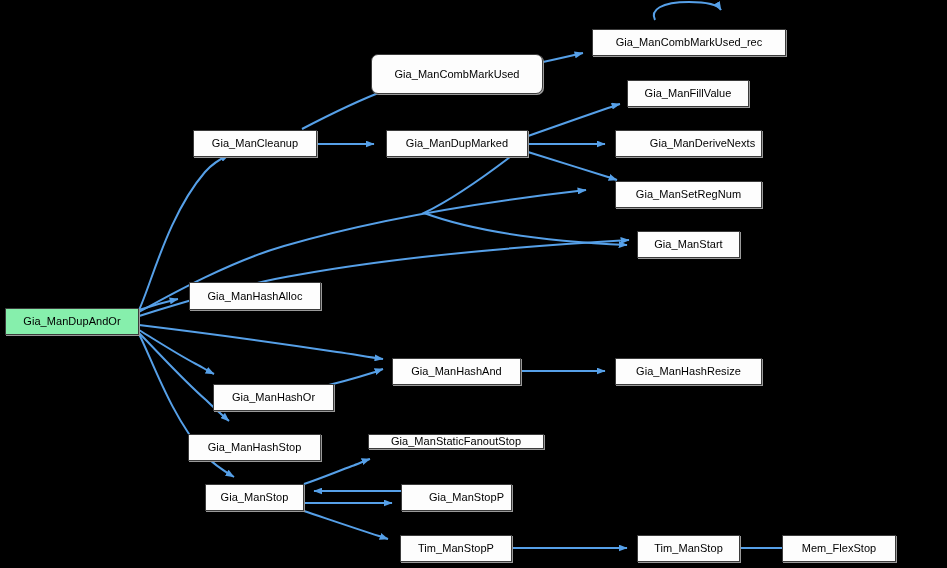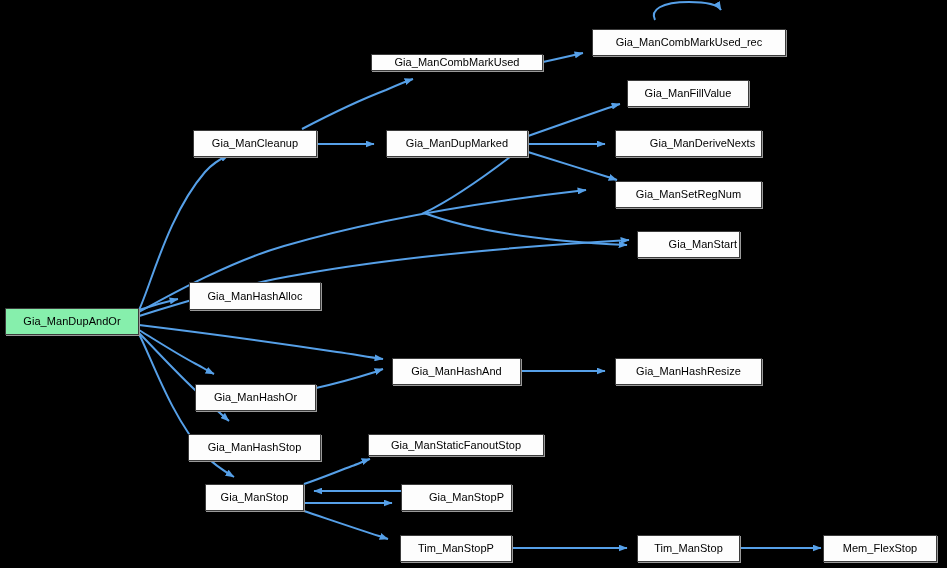--- a/index.html
+++ b/index.html
@@ -85,68 +85,68 @@
         <path d="M740,548 C766,548 795,548 821,548" fill="none" stroke="#56a0e8" stroke-width="2" marker-end="url(#arrowhead)"></path>
       </g>
   </svg>
   <div id="nodes">
       <div class="node highlight" style="left: 5px; top: 308px; width: 134px; height: 27px;">
         <span class="node-label">Gia_ManDupAndOr</span>
       </div>
       <div class="node" style="left: 193px; top: 130px; width: 124px; height: 27px;">
         <span class="node-label">Gia_ManCleanup</span>
       </div>
-      <div class="node" style="left: 371px; top: 54px; width: 172px; height: 17px;">
+      <div class="node" style="left: 371px; top: 54px; width: 172px; height: 40px; border-radius: 7px;">
         <span class="node-label">Gia_ManCombMarkUsed</span>
       </div>
       <div class="node" style="left: 592px; top: 29px; width: 194px; height: 27px;">
         <span class="node-label">Gia_ManCombMarkUsed_rec</span>
       </div>
       <div class="node" style="left: 386px; top: 130px; width: 142px; height: 27px;">
         <span class="node-label">Gia_ManDupMarked</span>
       </div>
       <div class="node" style="left: 627px; top: 80px; width: 122px; height: 27px;">
         <span class="node-label">Gia_ManFillValue</span>
       </div>
       <div class="node" style="left: 615px; top: 130px; width: 147px; height: 27px; padding-left: 28px;">
         <span class="node-label">Gia_ManDeriveNexts</span>
       </div>
       <div class="node" style="left: 615px; top: 181px; width: 147px; height: 27px;">
         <span class="node-label">Gia_ManSetRegNum</span>
       </div>
-      <div class="node" style="left: 637px; top: 231px; width: 103px; height: 27px; justify-content: flex-end;">
+      <div class="node" style="left: 637px; top: 231px; width: 103px; height: 27px;">
         <span class="node-label">Gia_ManStart</span>
       </div>
       <div class="node" style="left: 189px; top: 282px; width: 132px; height: 28px;">
         <span class="node-label">Gia_ManHashAlloc</span>
       </div>
       <div class="node" style="left: 392px; top: 358px; width: 129px; height: 27px;">
         <span class="node-label">Gia_ManHashAnd</span>
       </div>
       <div class="node" style="left: 615px; top: 358px; width: 147px; height: 27px;">
         <span class="node-label">Gia_ManHashResize</span>
       </div>
-      <div class="node" style="left: 195px; top: 384px; width: 121px; height: 27px;">
+      <div class="node" style="left: 213px; top: 384px; width: 121px; height: 27px;">
         <span class="node-label">Gia_ManHashOr</span>
       </div>
       <div class="node" style="left: 188px; top: 434px; width: 133px; height: 27px;">
         <span class="node-label">Gia_ManHashStop</span>
       </div>
-      <div class="node" style="left: 368px; top: 434px; width: 176px; height: 22px;">
+      <div class="node" style="left: 368px; top: 434px; width: 176px; height: 15px;">
         <span class="node-label">Gia_ManStaticFanoutStop</span>
       </div>
       <div class="node" style="left: 205px; top: 484px; width: 99px; height: 27px;">
         <span class="node-label">Gia_ManStop</span>
       </div>
       <div class="node" style="left: 401px; top: 484px; width: 111px; height: 27px; padding-left: 20px;">
         <span class="node-label">Gia_ManStopP</span>
       </div>
       <div class="node" style="left: 400px; top: 535px; width: 112px; height: 27px;">
         <span class="node-label">Tim_ManStopP</span>
       </div>
       <div class="node" style="left: 637px; top: 535px; width: 103px; height: 27px;">
         <span class="node-label">Tim_ManStop</span>
       </div>
-      <div class="node" style="left: 823px; top: 535px; width: 114px; height: 27px;">
+      <div class="node" style="left: 782px; top: 535px; width: 114px; height: 27px;">
         <span class="node-label">Mem_FlexStop</span>
       </div>
     </div>
 </div>
 
 </body></html>

